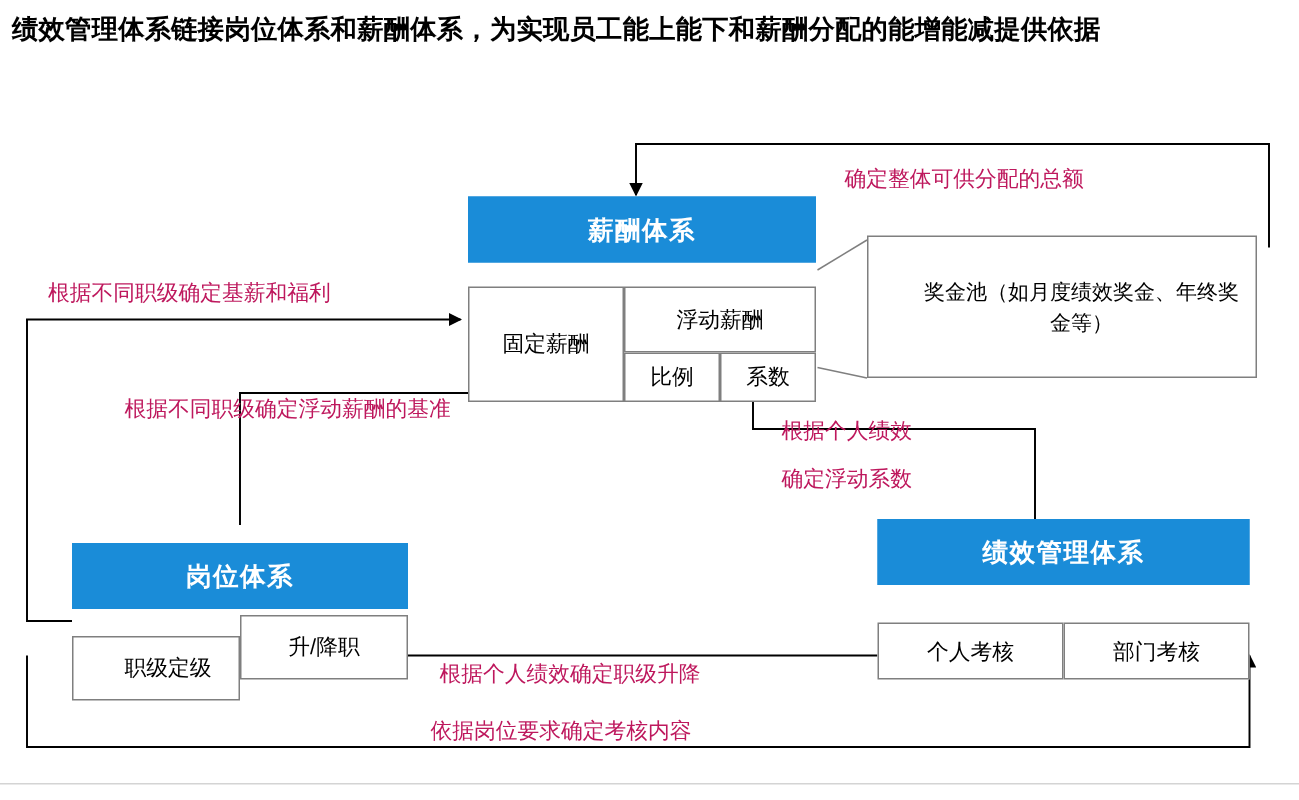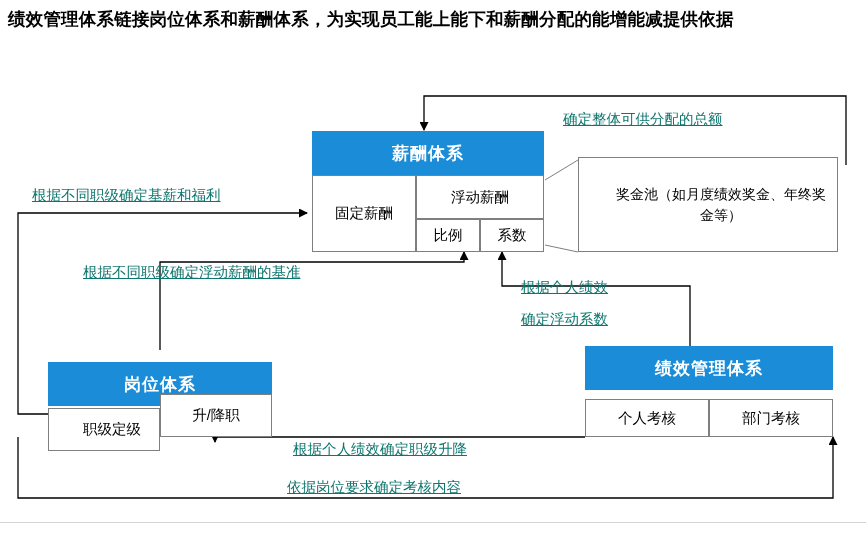--- a/index.html
+++ b/index.html
@@ -42,20 +42,21 @@
   .box {
     position: absolute;
     box-sizing: border-box;
     background: #fff;
     border: 1px solid #7f7f7f;
     display: flex;
     align-items: center;
     justify-content: center;
     font-size: 14.5px;
     text-align: left;
+    margin-top: 16px;
   }
   .hdr {
     position: absolute;
     box-sizing: border-box;
     background: #1a8cd8;
     border: 1px solid #1a8cd8;
     color: #ffffff;
     font-weight: bold;
     font-size: 17px;
     display: flex;
@@ -72,23 +73,22 @@
     line-height: 1.5;
     padding: 6px 10px;
     display: flex;
     align-items: center;
     text-align: center;
     justify-content: center;
   }
   .lbl {
     position: absolute;
     font-size: 14.5px;
-    color: #0f766e;
+    color: #be185d;
     white-space: nowrap;
-    text-decoration: underline;
   }
   .footer-rule {
     position: absolute;
     left: 0;
     top: 522px;
     width: 866px;
     height: 1px;
     background: #d4d4d4;
   }
 </style>

